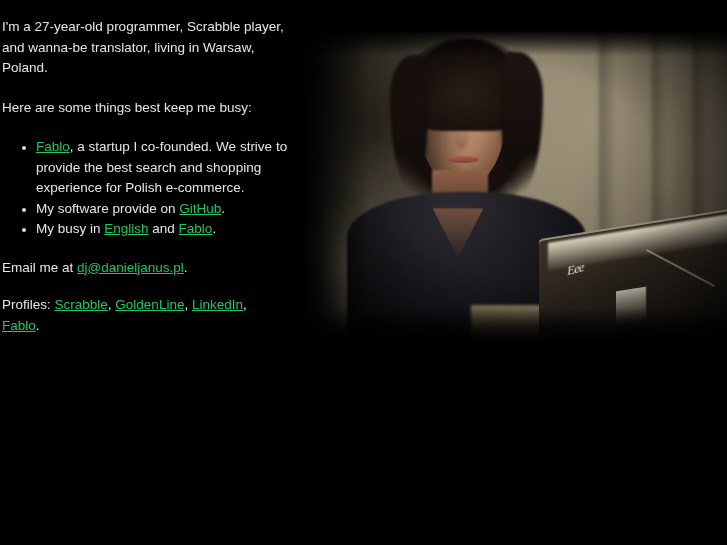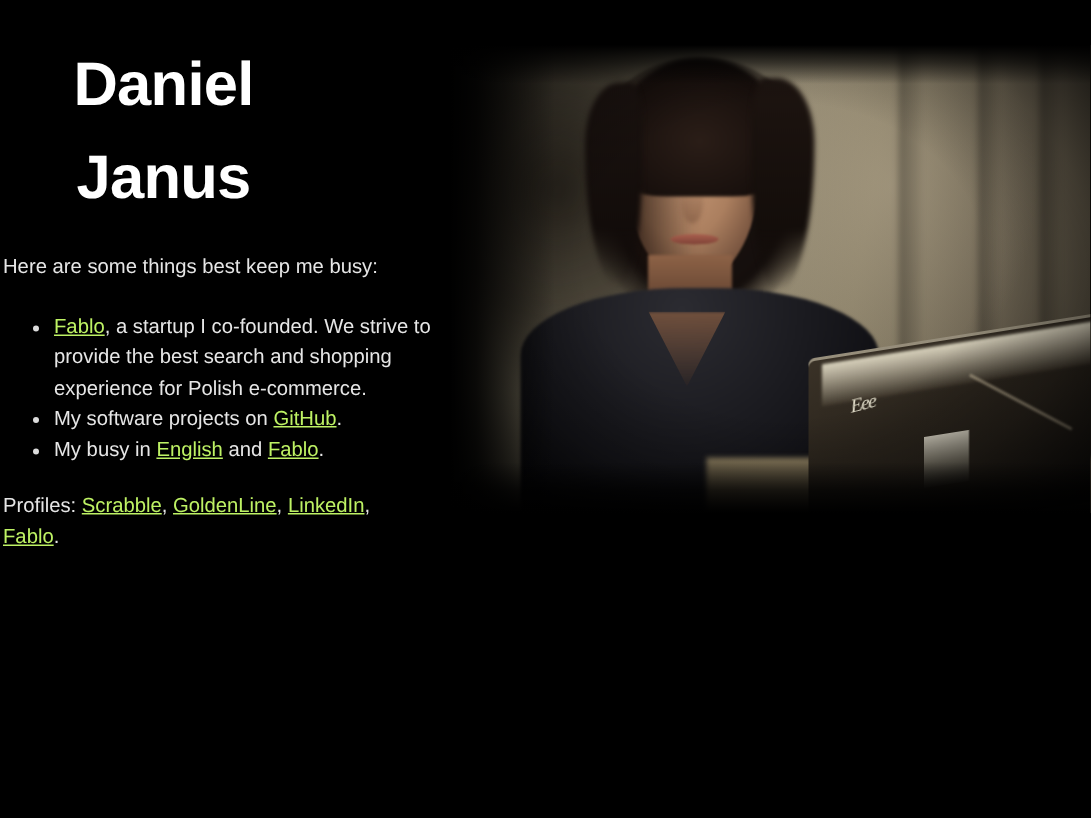--- a/index.html
+++ b/index.html
@@ -339,21 +339,21 @@
     line-height: 20.5px;
     color: #e6e6e6;
     padding-right: 6px;
     margin: 0;
   }
   ul.things li::marker { color: #dcdcdc; font-size: 12px; }
   .email-line { margin-top: 18px; }
   .profiles-line { margin-top: 17px; }
 
   a.link {
-    color: #bef264;
+    color: #22c55e;
     text-underline-offset: 1px;
   }
   .punct { color: #e6e6e6; }
 </style>
 </head>
 <body>
 
 <div class="photo-wrap">
   <div class="photo">
     <div class="wall"></div>
@@ -389,30 +389,28 @@
 
     <div class="vignette"></div>
     <div class="fade-left"></div>
     <div class="fade-top"></div>
     <div class="fade-bottom"></div>
   </div>
 </div>
 
 <div class="content">
 
-  <h1 class="page-title">
-    <span>Daniel</span><br>
-    <span>Janus</span>
-  </h1>
-
+
+  <p class="intro">I'm a 27-year-old programmer, Scrabble player, and wanna-be translator, living in Warsaw, Poland.</p>
 
   <p class="lead">Here are some things best keep me busy:</p>
 
   <ul class="things">
     <li><a class="link" href="#">Fablo</a><span class="punct">, a startup I co-founded. We strive to provide the best search and shopping experience for Polish e-commerce.</span></li>
-    <li><span>My software projects on </span><a class="link" href="#">GitHub</a><span class="punct">.</span></li>
+    <li><span>My software provide on </span><a class="link" href="#">GitHub</a><span class="punct">.</span></li>
     <li><span>My busy in </span><a class="link" href="#">English</a><span> and </span><a class="link" href="#">Fablo</a><span class="punct">.</span></li>
   </ul>
 
+  <p class="email-line"><span>Email me at </span><a class="link" href="#">dj@danieljanus.pl</a><span class="punct">.</span></p>
 
   <p class="profiles-line"><span>Profiles: </span><a class="link" href="#">Scrabble</a><span class="punct">, </span><a class="link" href="#">GoldenLine</a><span class="punct">, </span><a class="link" href="#">LinkedIn</a><span class="punct">, </span><a class="link" href="#">Fablo</a><span class="punct">.</span></p>
 
 </div>
 
 </body></html>

